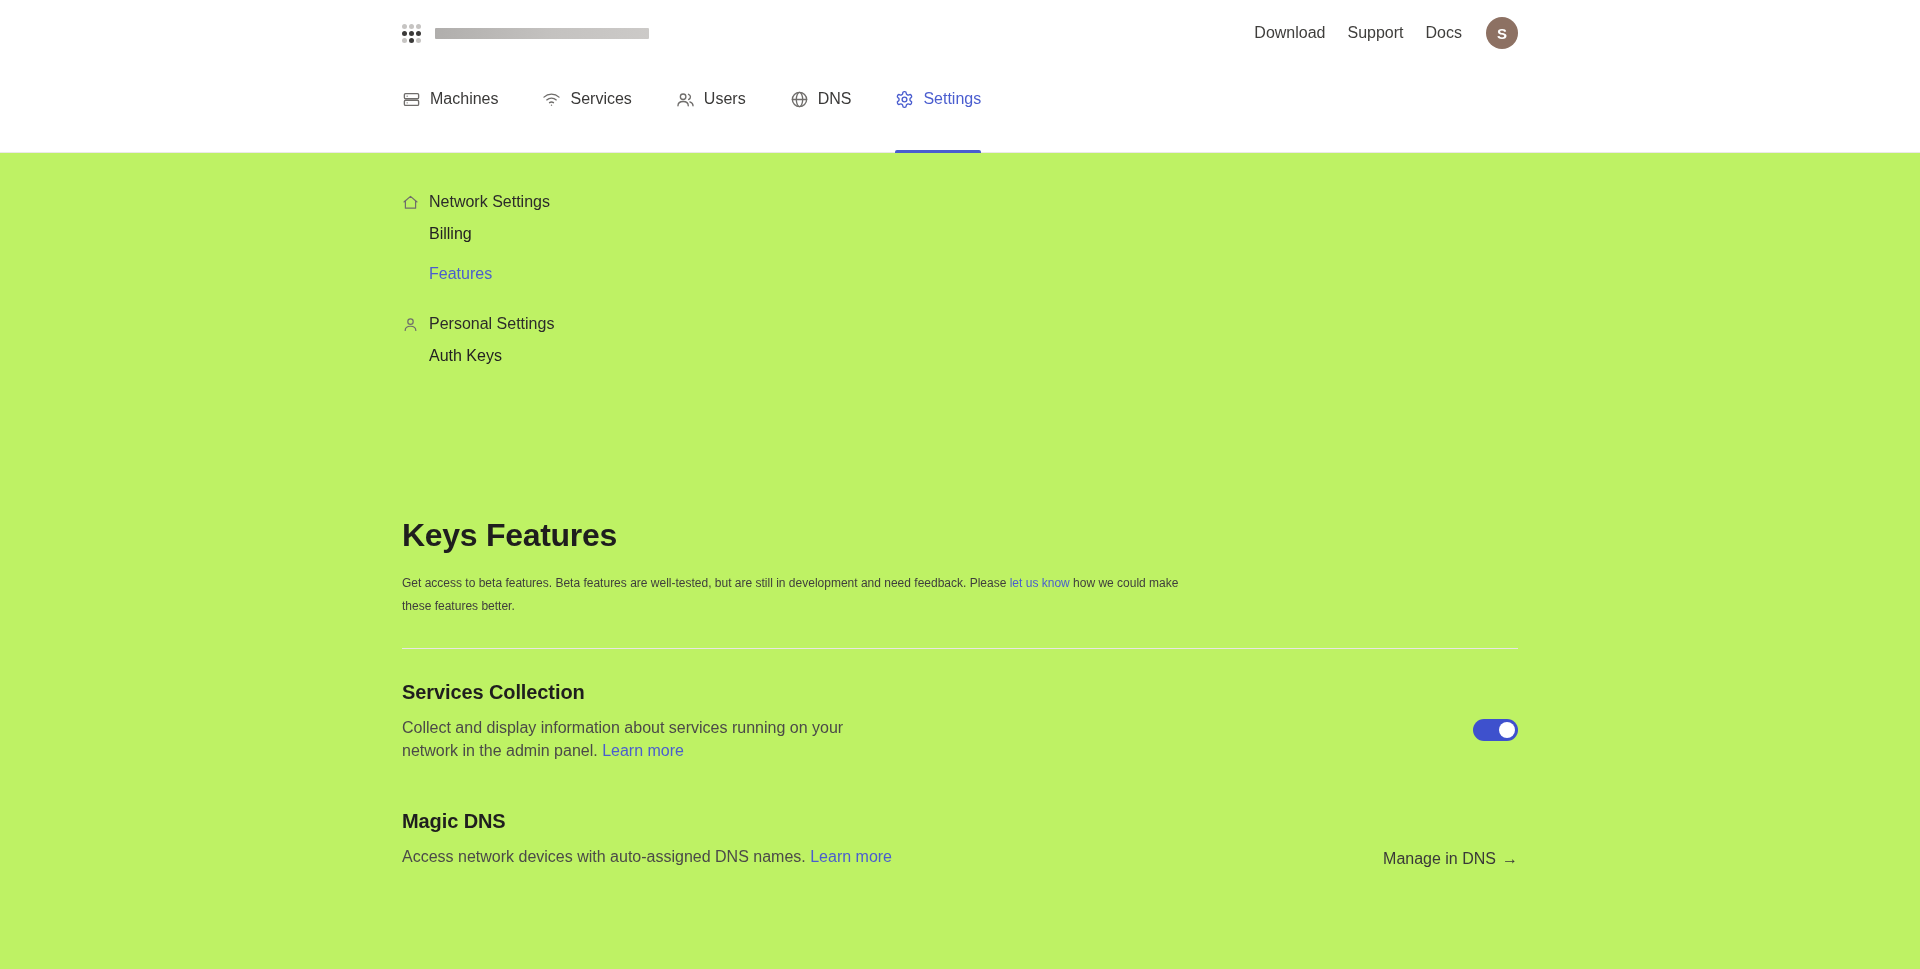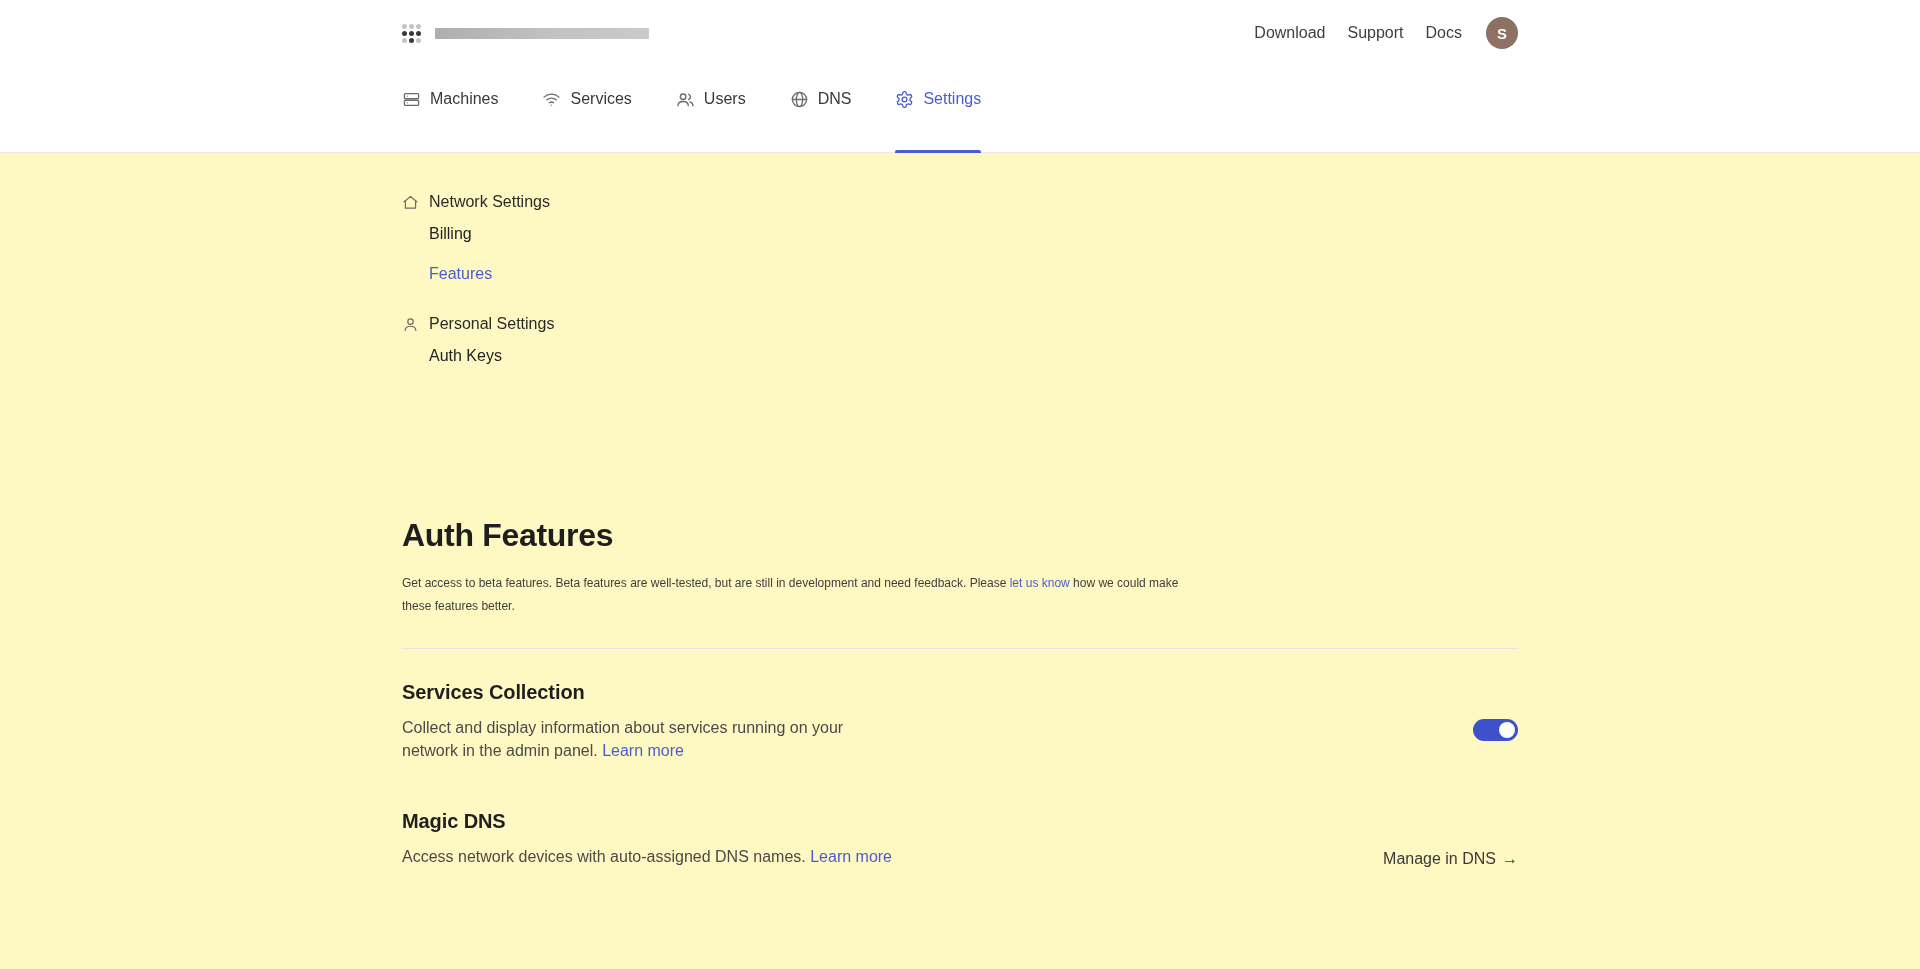--- a/index.html
+++ b/index.html
@@ -2,21 +2,21 @@
 <html><head>
 <meta charset="utf-8">
 <style>
   * { margin:0; padding:0; box-sizing:border-box; }
   html,body { background:#ffffff; }
   body {
     font-family:"Liberation Sans", sans-serif;
     color:#232222;
     -webkit-font-smoothing:antialiased;
   }
-  .page { width:1920px; height:969px; background:#fef9c3; overflow:hidden; }
+  .page { width:1920px; height:969px; background:#bef264; overflow:hidden; }
   .container { width:1116px; margin:0 auto; }
 
   
   .header { background:#ffffff; border-bottom:1px solid #ebe9e7; }
   .header-row {
     height:66px;
     display:flex; align-items:center; justify-content:space-between;
   }
   .brand { display:flex; align-items:center; gap:8px; cursor:pointer; }
   .logo-grid {
@@ -251,21 +251,21 @@
             </span>
           <span>Personal Settings</span>
         </div>
         <div class="side-items">
           <a class="side-item">Auth Keys</a>
         </div>
       </div>
     </aside>
 
     <main class="main">
-      <h1 class="page-title">Auth Features</h1>
+      <h1 class="page-title">Keys Features</h1>
 
       <p class="intro"><span>Get access to beta features. Beta features are well-tested, but are still in development and need feedback. Please </span><a class="link">let us know</a><span> how we could make these features better.</span></p>
 
       <hr class="divider">
 
       <section class="feature first">
         <div class="feature-text">
           <h2>Services Collection</h2>
           <p class="desc narrow"><span>Collect and display information about services running on your network in the admin panel. </span><a class="link">Learn more</a></p>
         </div>

